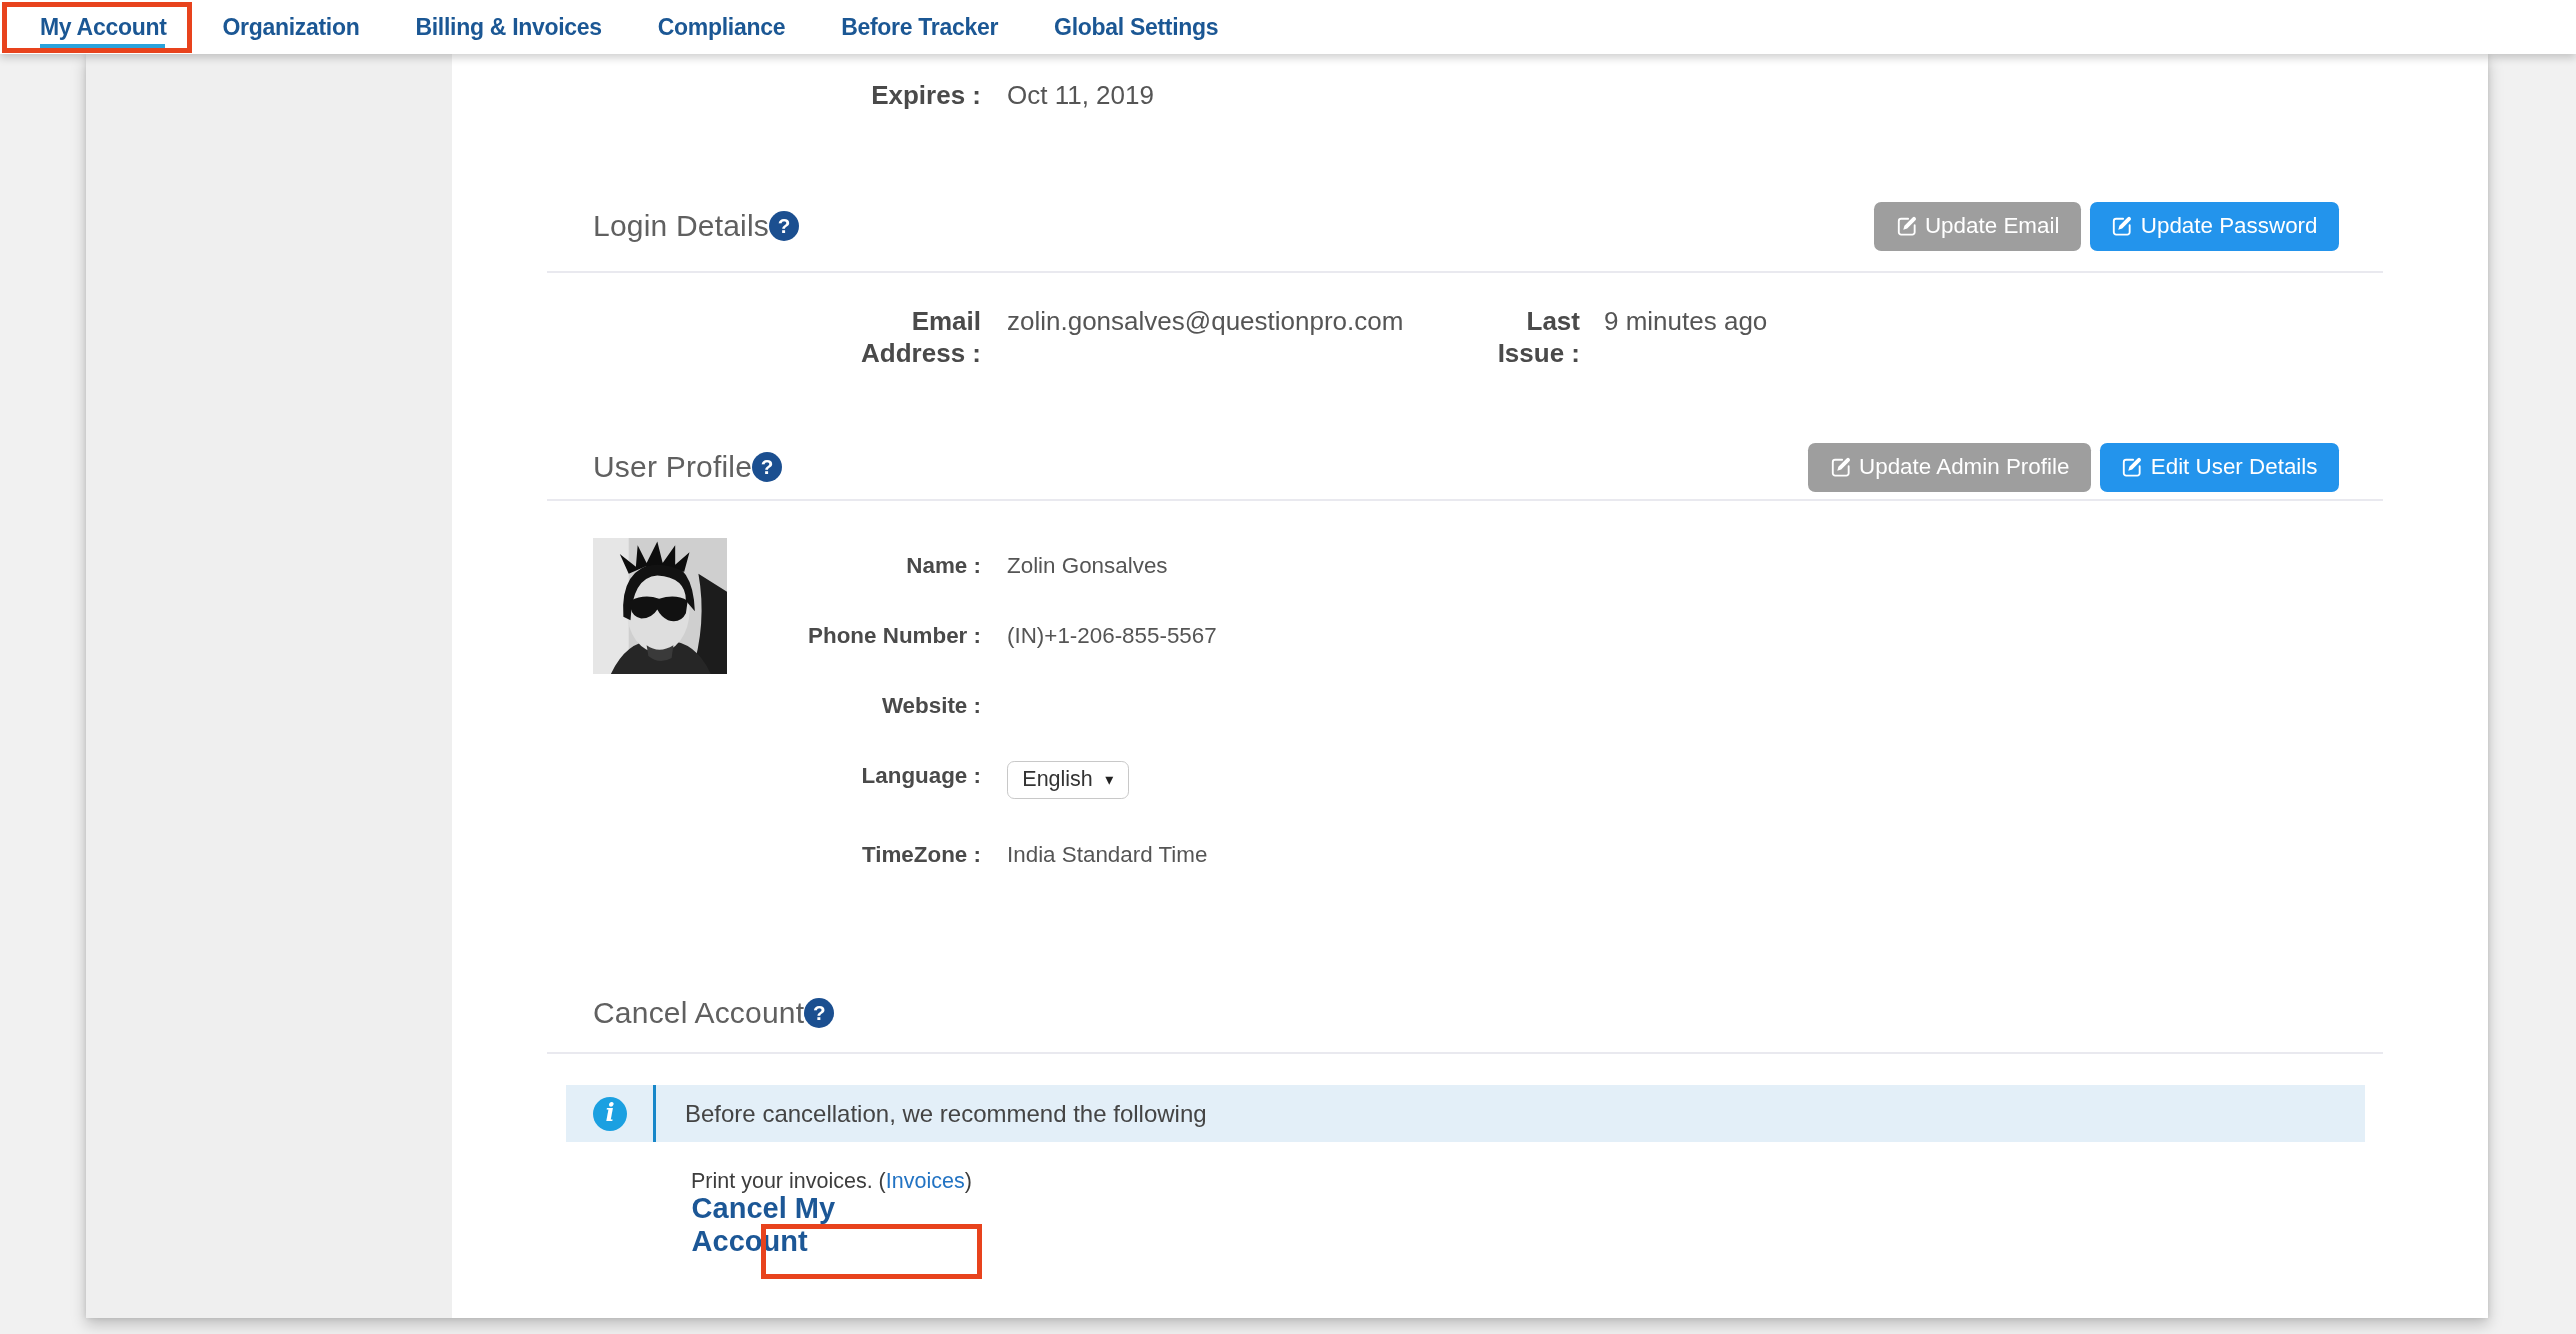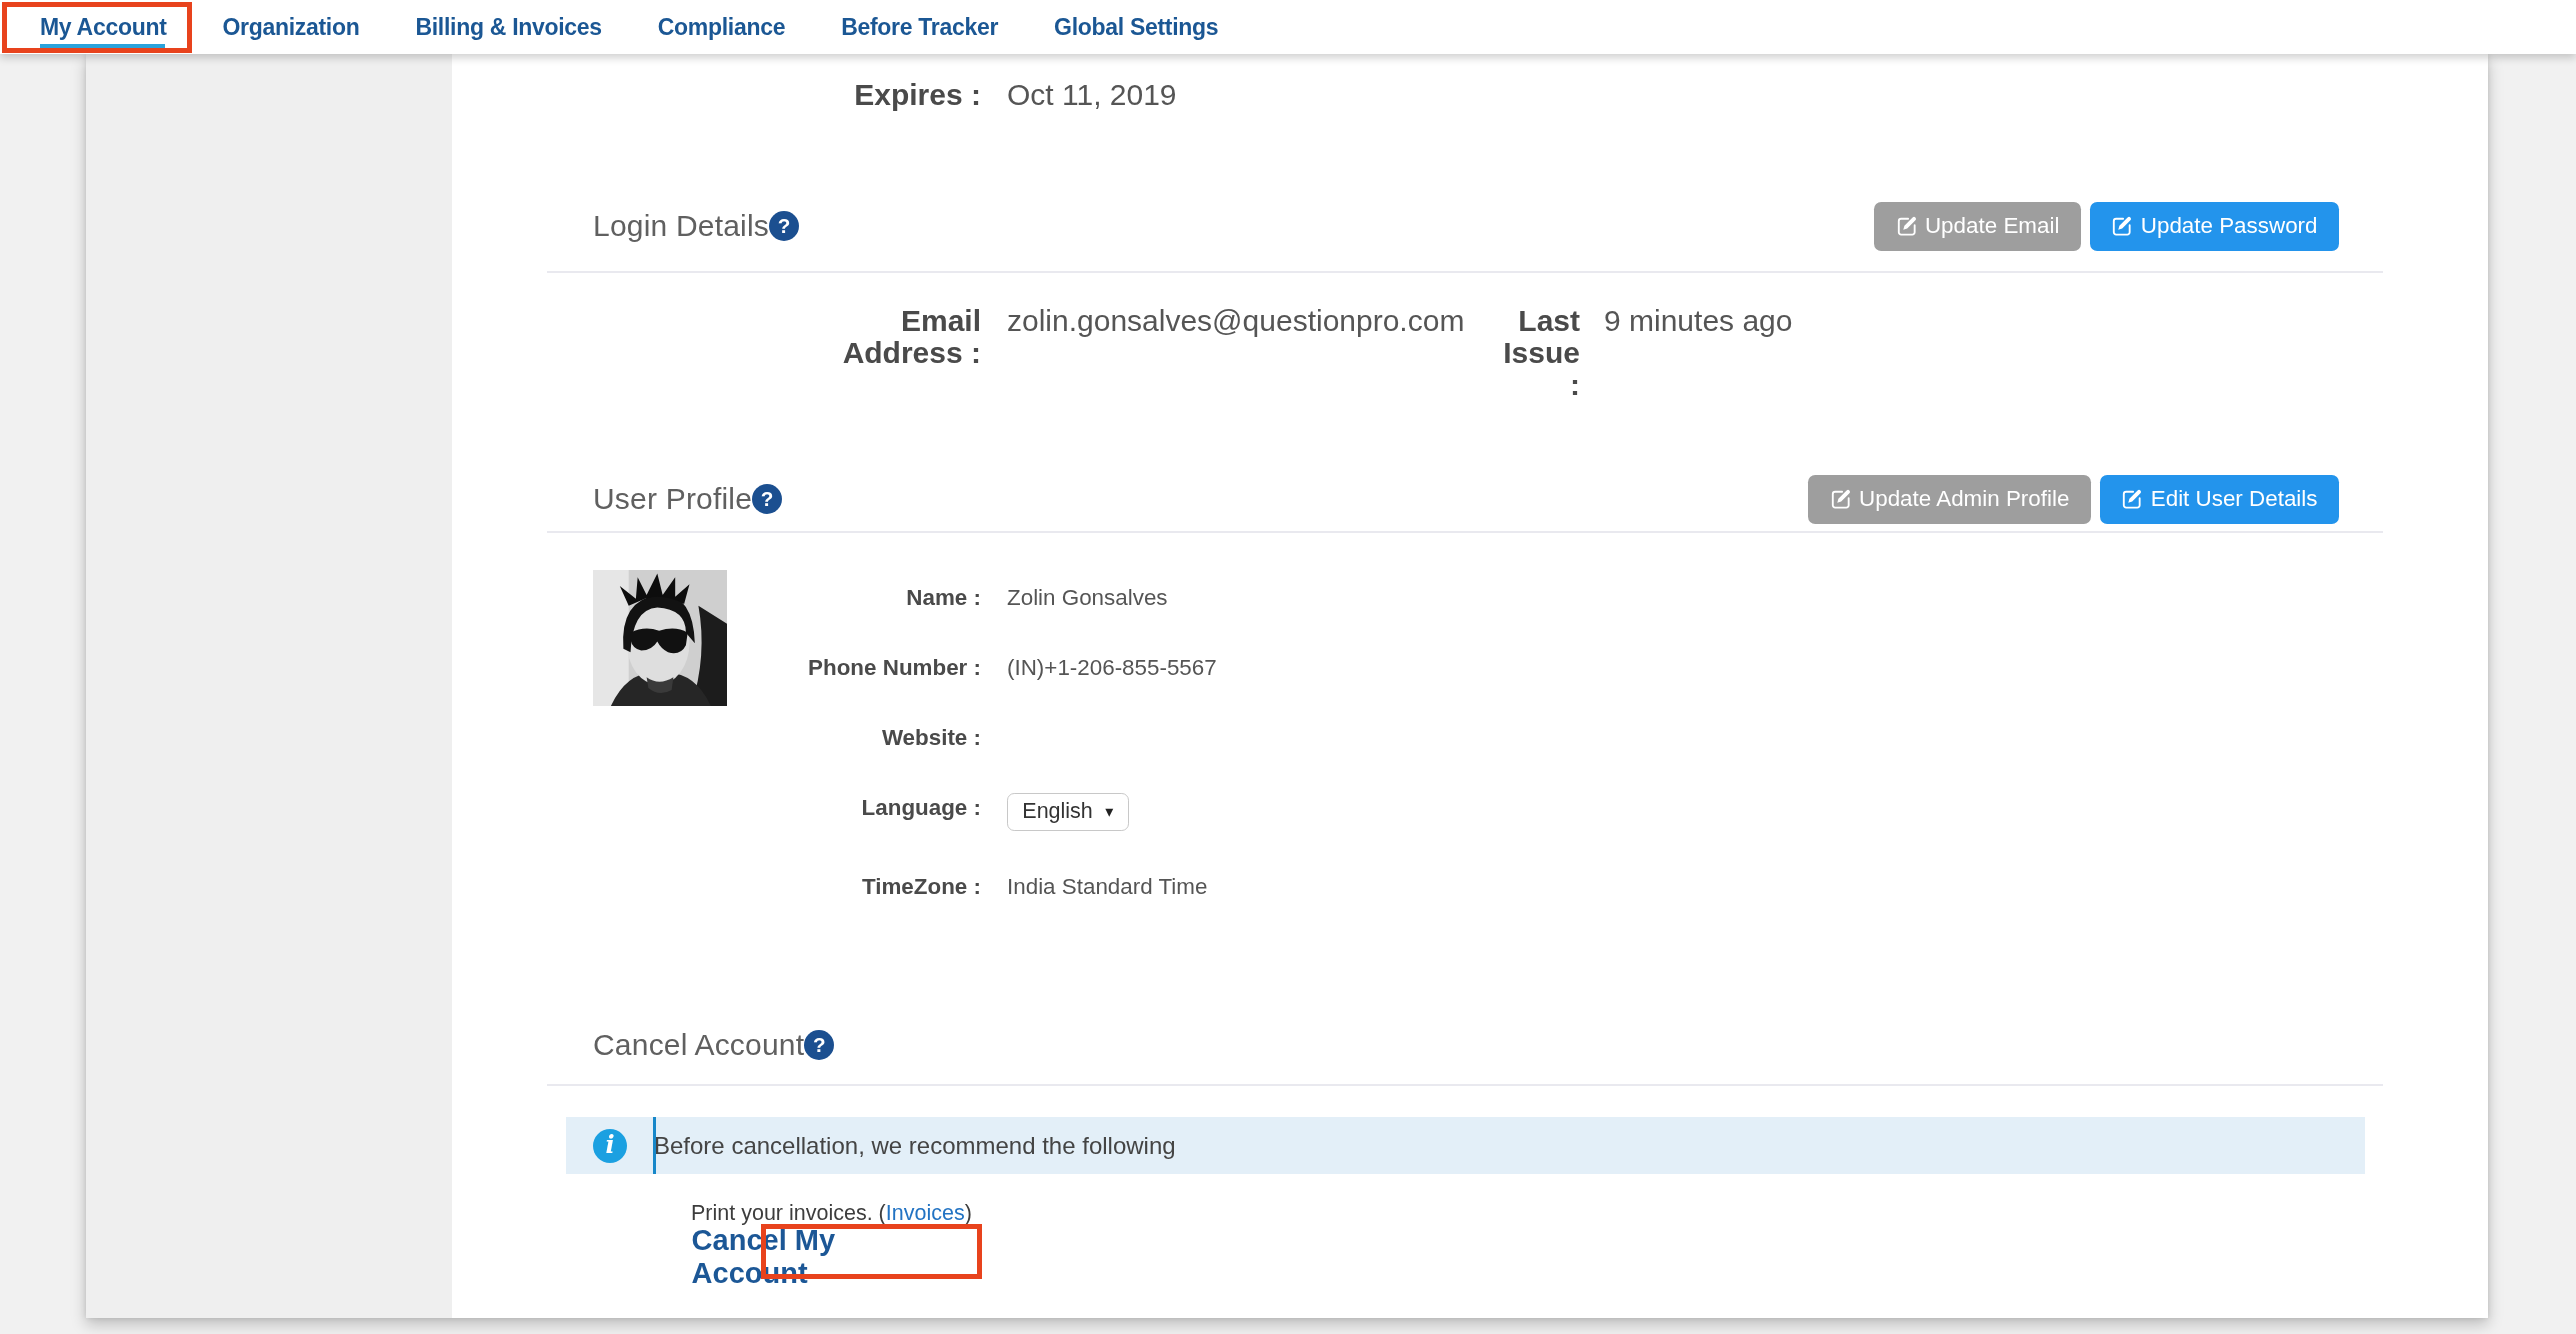--- a/index.html
+++ b/index.html
@@ -40,21 +40,21 @@
     position:absolute; left:86px; top:54px; width:2402px; height:1264px;
     display:flex; box-shadow:0 7.2px 14.3px rgba(0,0,0,0.22), 0 0 5.4px rgba(0,0,0,0.10);
   }
   .sidebar { width:366px; background:#efefef; }
   .content {
     flex:1; background:#ffffff; position:relative;
     padding:0 105px 0 95px;
   }
 
   
-  .field-row { display:flex; font-size:30px; line-height:32px; }
+  .field-row { display:flex; font-size:26px; line-height:32px; }
   .field-label {
     width:434px; text-align:right; font-weight:bold; color:#4a4a4a;
     flex-shrink:0;
   }
   .field-label .wrap { display:inline-block; text-align:right; vertical-align:top; }
   .wrap-email { max-width:159px; }
   .wrap-last  { max-width:90px; }
   .field-value { margin-left:26px; color:#555; }
 
   .expires-row { padding-top:25px; }
@@ -118,21 +118,21 @@
     position:relative; margin-top:31px; margin-left:19px; width:1799px; height:57px;
     background:#e3eff8;
   }
   .info-icon {
     position:absolute; left:27px; top:11.6px; width:34px; height:34px;
     border-radius:50%; background:#1ba0e1; color:#fff; text-align:center;
     font-family:"DejaVu Serif","Liberation Serif",serif;
     font-style:italic; font-weight:bold; font-size:24px; line-height:32px;
   }
   .banner-divider { position:absolute; left:87px; top:0; width:2.7px; height:57px; background:#1787c9; }
-  .banner-text { padding-left:88px; line-height:57px; font-size:24px; color:#444; }
+  .banner-text { padding-left:119px; line-height:57px; font-size:24px; color:#444; }
 
   .cancel-paras { margin-top:24px; margin-left:144px; font-size:21.5px; line-height:30px; color:#3d3d3d; }
   .link-invoices { color:#2273c3; text-decoration:none; cursor:pointer; }
   .cancel-box-inner {
     margin-top:7.2px; margin-left:133px; width:210px; height:44px;
     display:flex; align-items:center;
   }
   .link-cancel {
     font-size:29px; font-weight:600; color:#1c5796; text-decoration:none;
     padding-left:11.6px; cursor:pointer;

